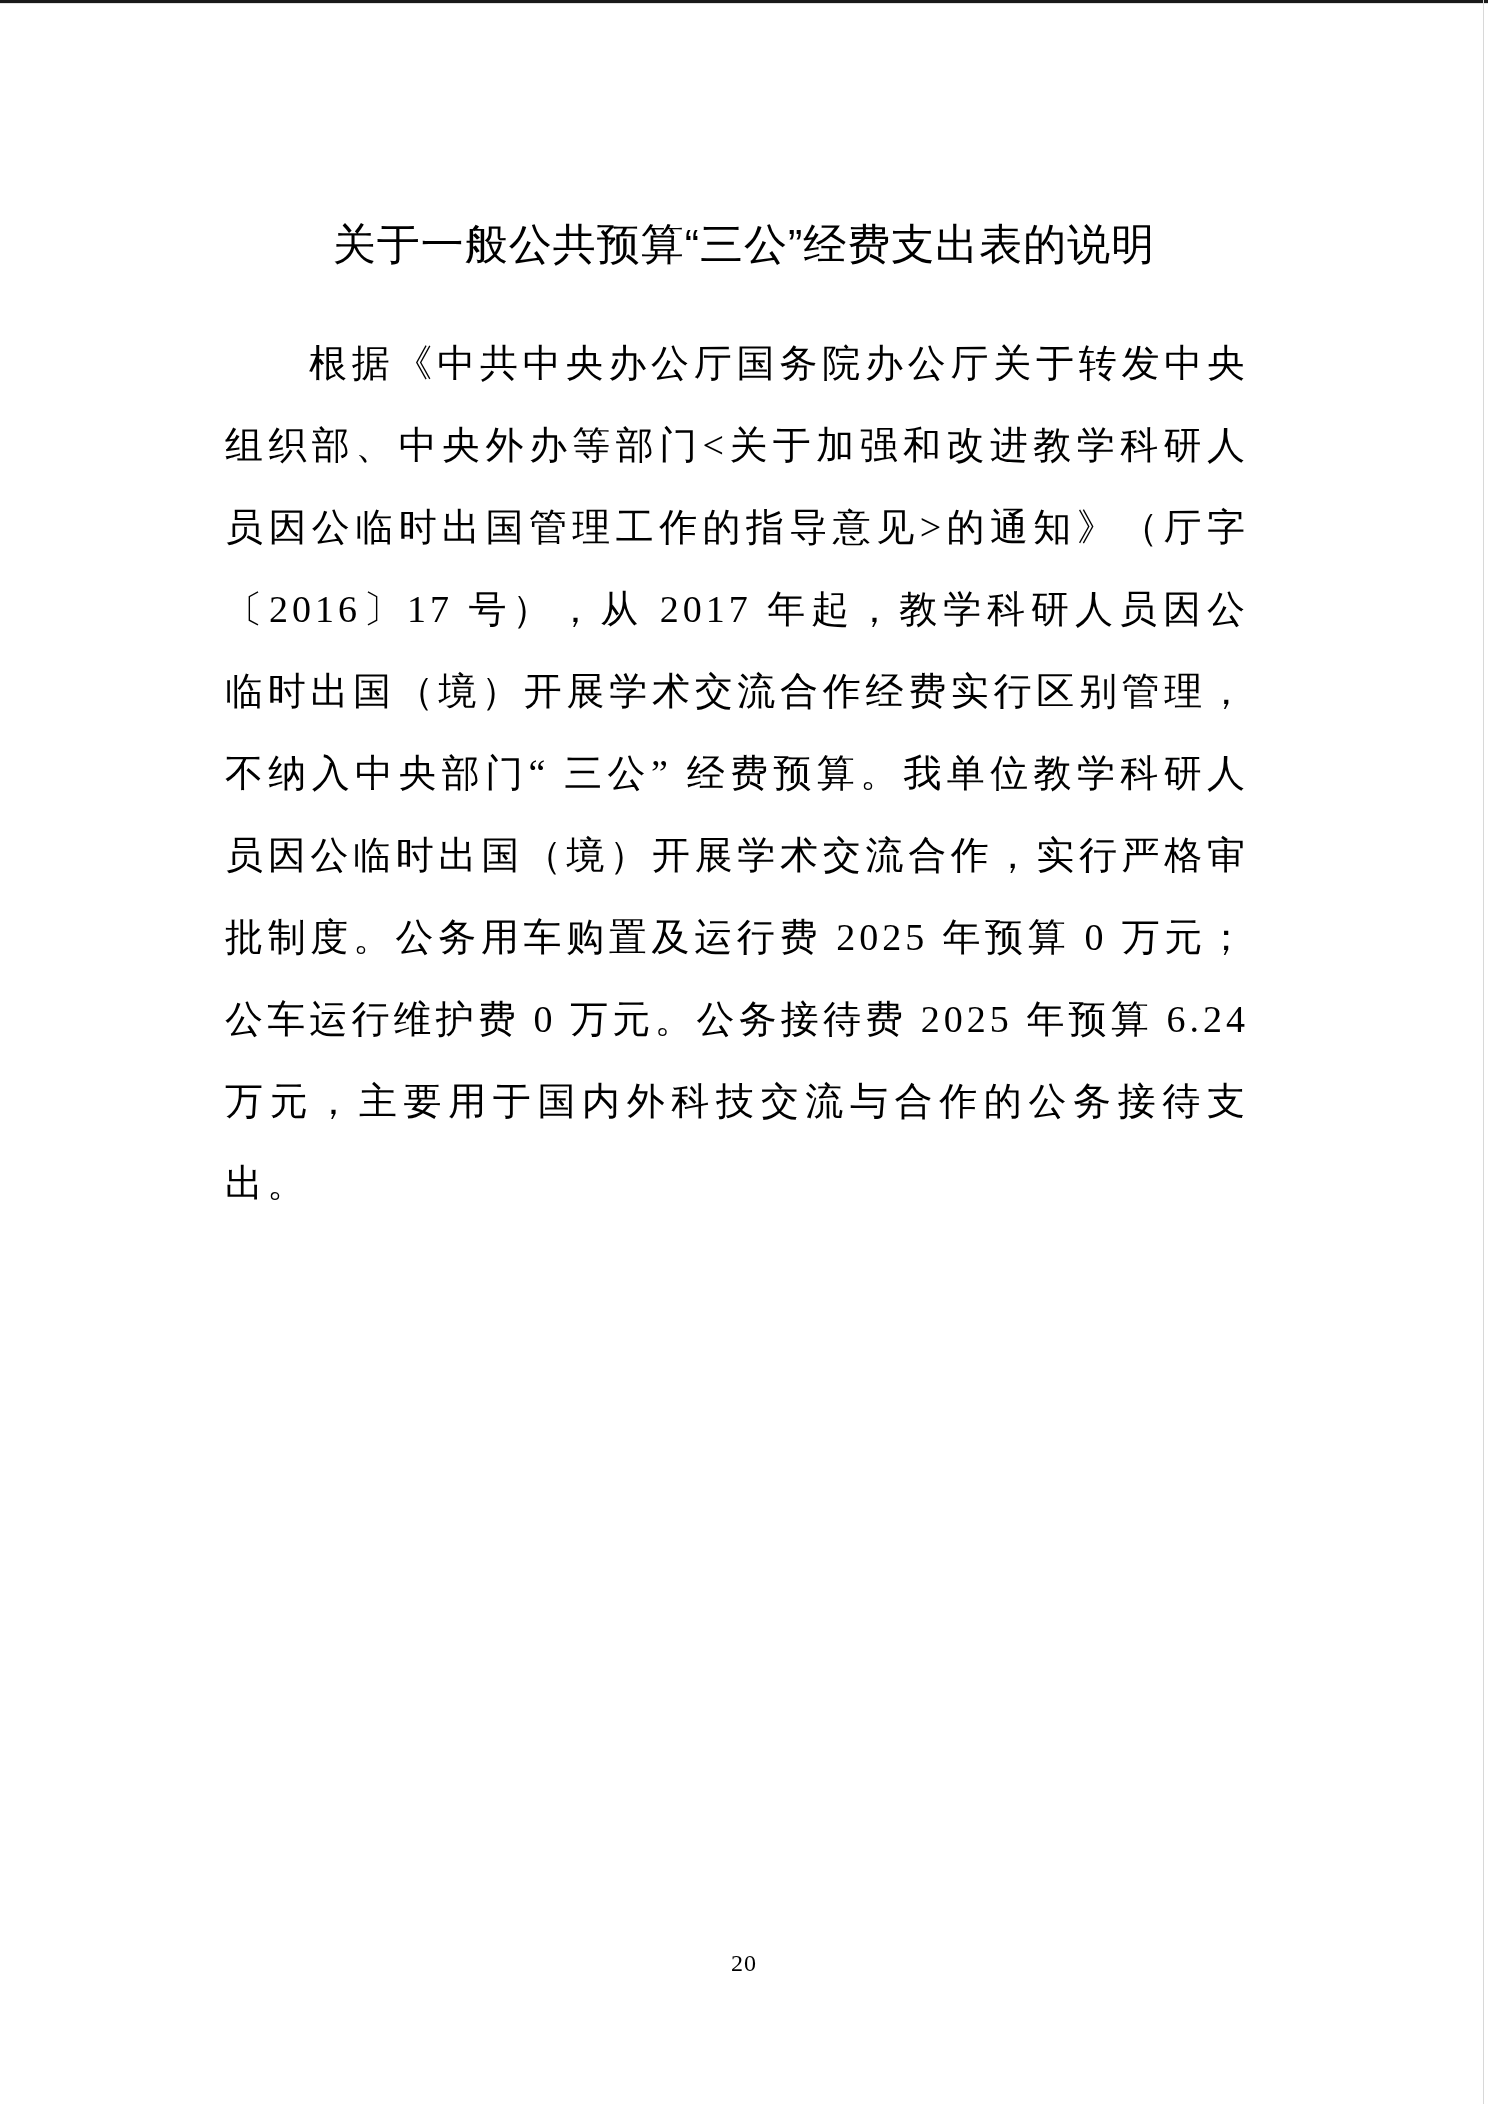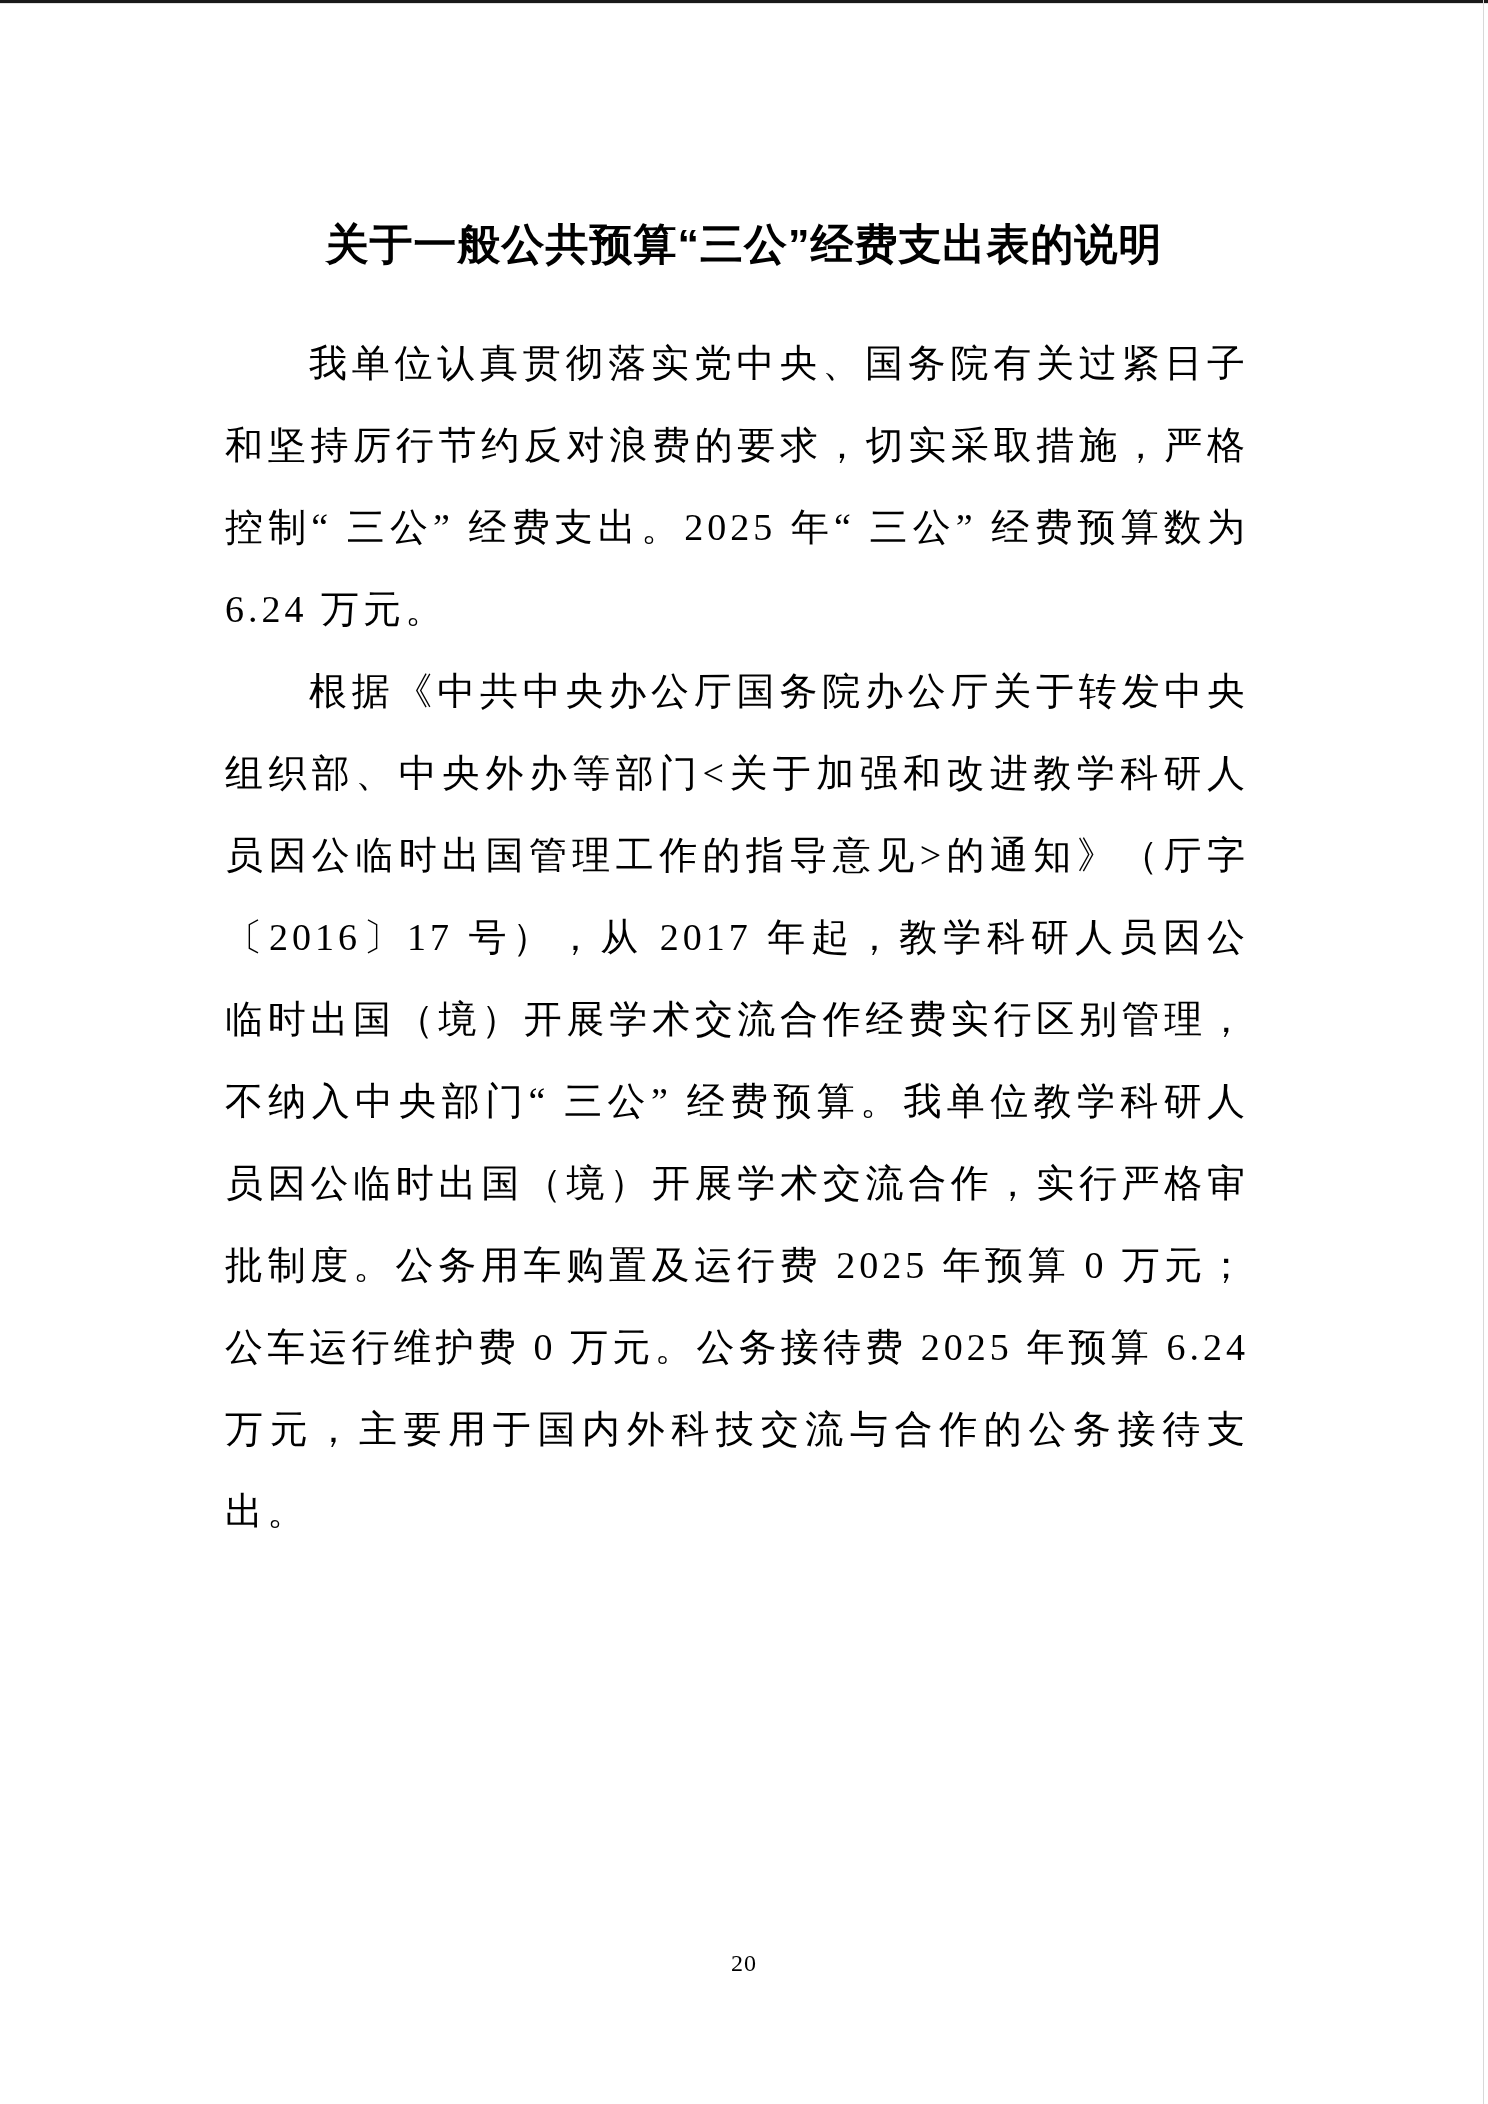--- a/index.html
+++ b/index.html
@@ -24,21 +24,21 @@
     top: 0; right: 4px;
     width: 1px; height: 100%;
     background: #d8d8d8;
   }
   .doc-title {
     position: absolute;
     top: 214px; left: 0;
     width: 100%;
     text-align: center;
     font-family: "Liberation Sans", "DejaVu Sans", sans-serif;
-    font-weight: 700;
+    font-weight: 400;
     font-size: 43px;
     line-height: 60px;
     letter-spacing: 1px;
     white-space: nowrap;
   }
   .content {
     position: absolute;
     top: 322px;
     left: 225px;
     width: 1024px;
@@ -64,17 +64,16 @@
 </style>
 </head>
 <body>
 
 <div class="top-edge"></div>
 <div class="right-edge"></div>
 
 <div class="doc-title">关于一般公共预算“三公”经费支出表的说明</div>
 
 <div class="content">
-  <p class="para">我单位认真贯彻落实党中央、国务院有关过紧日子和坚持厉行节约反对浪费的要求，切实采取措施，严格控制“ 三公” 经费支出。2025 年“ 三公” 经费预算数为 6.24 万元。</p>
   <p class="para">根据《中共中央办公厅国务院办公厅关于转发中央组织部、中央外办等部门&lt;关于加强和改进教学科研人员因公临时出国管理工作的指导意见&gt;的通知》（厅字〔2016〕17 号），从 2017 年起，教学科研人员因公临时出国（境）开展学术交流合作经费实行区别管理，不纳入中央部门“ 三公” 经费预算。我单位教学科研人员因公临时出国（境）开展学术交流合作，实行严格审批制度。公务用车购置及运行费 2025 年预算 0 万元；公车运行维护费 0 万元。公务接待费 2025 年预算 6.24 万元，主要用于国内外科技交流与合作的公务接待支出。</p>
 </div>
 
 <div class="page-number">20</div>
 
 </body></html>

